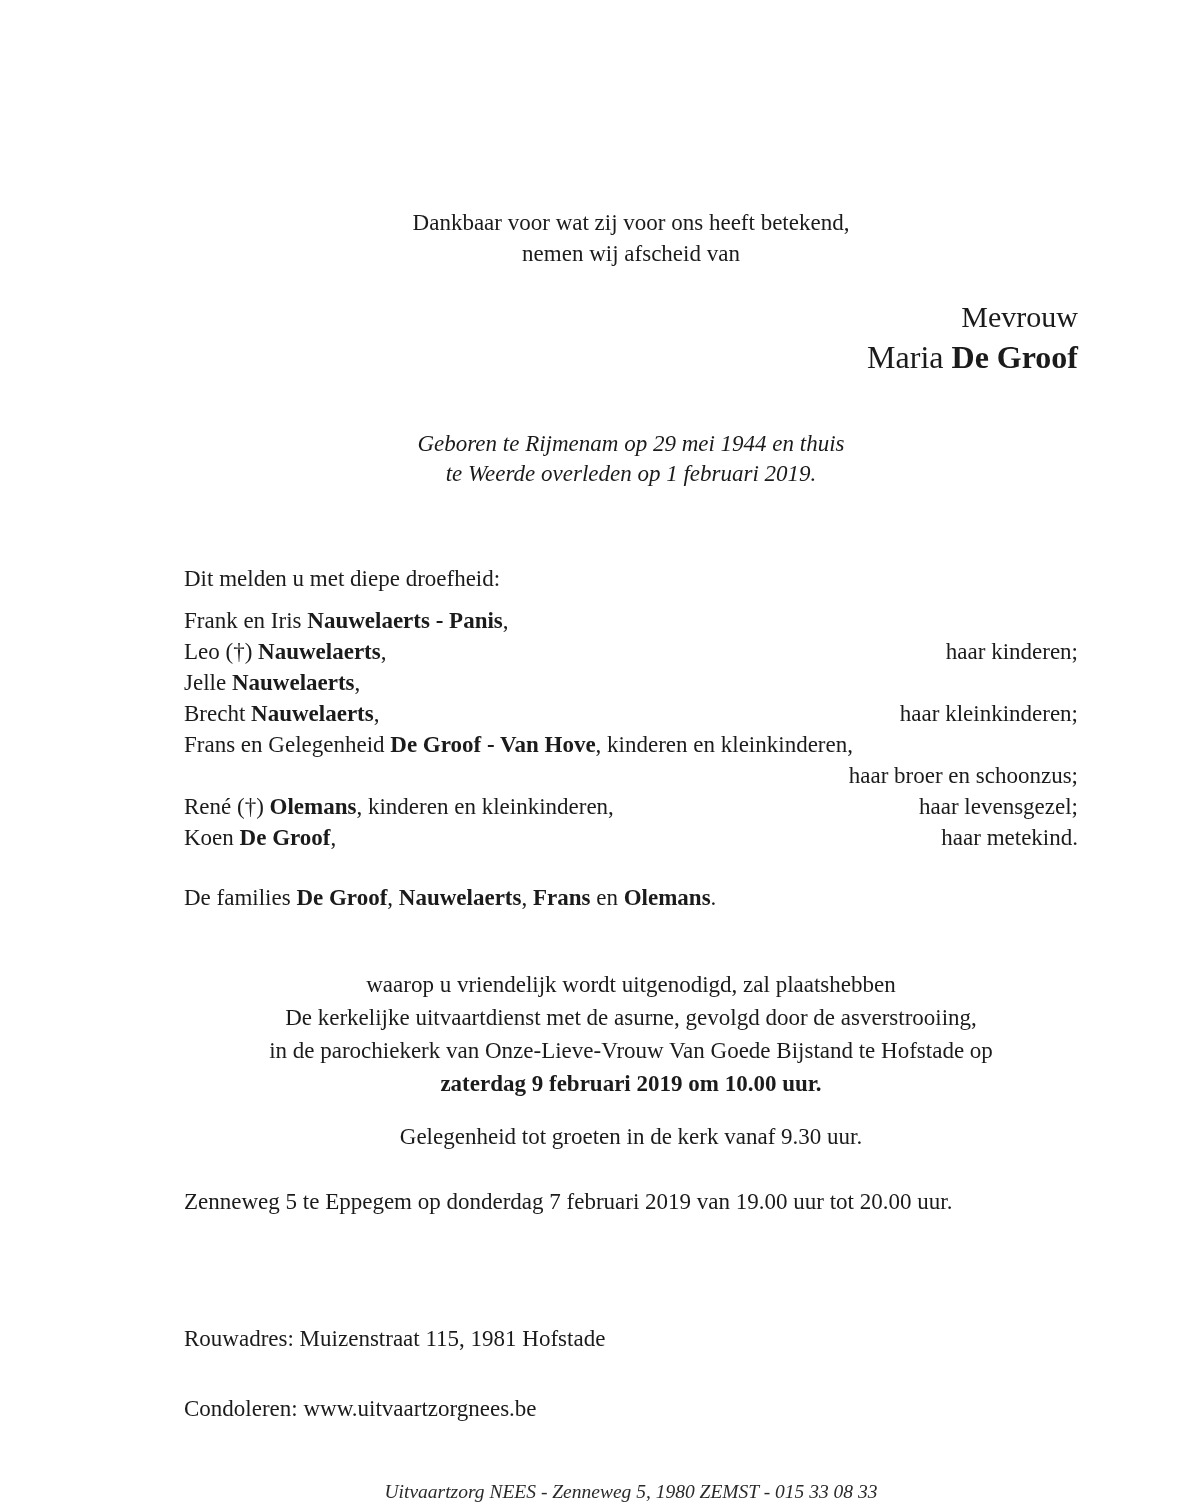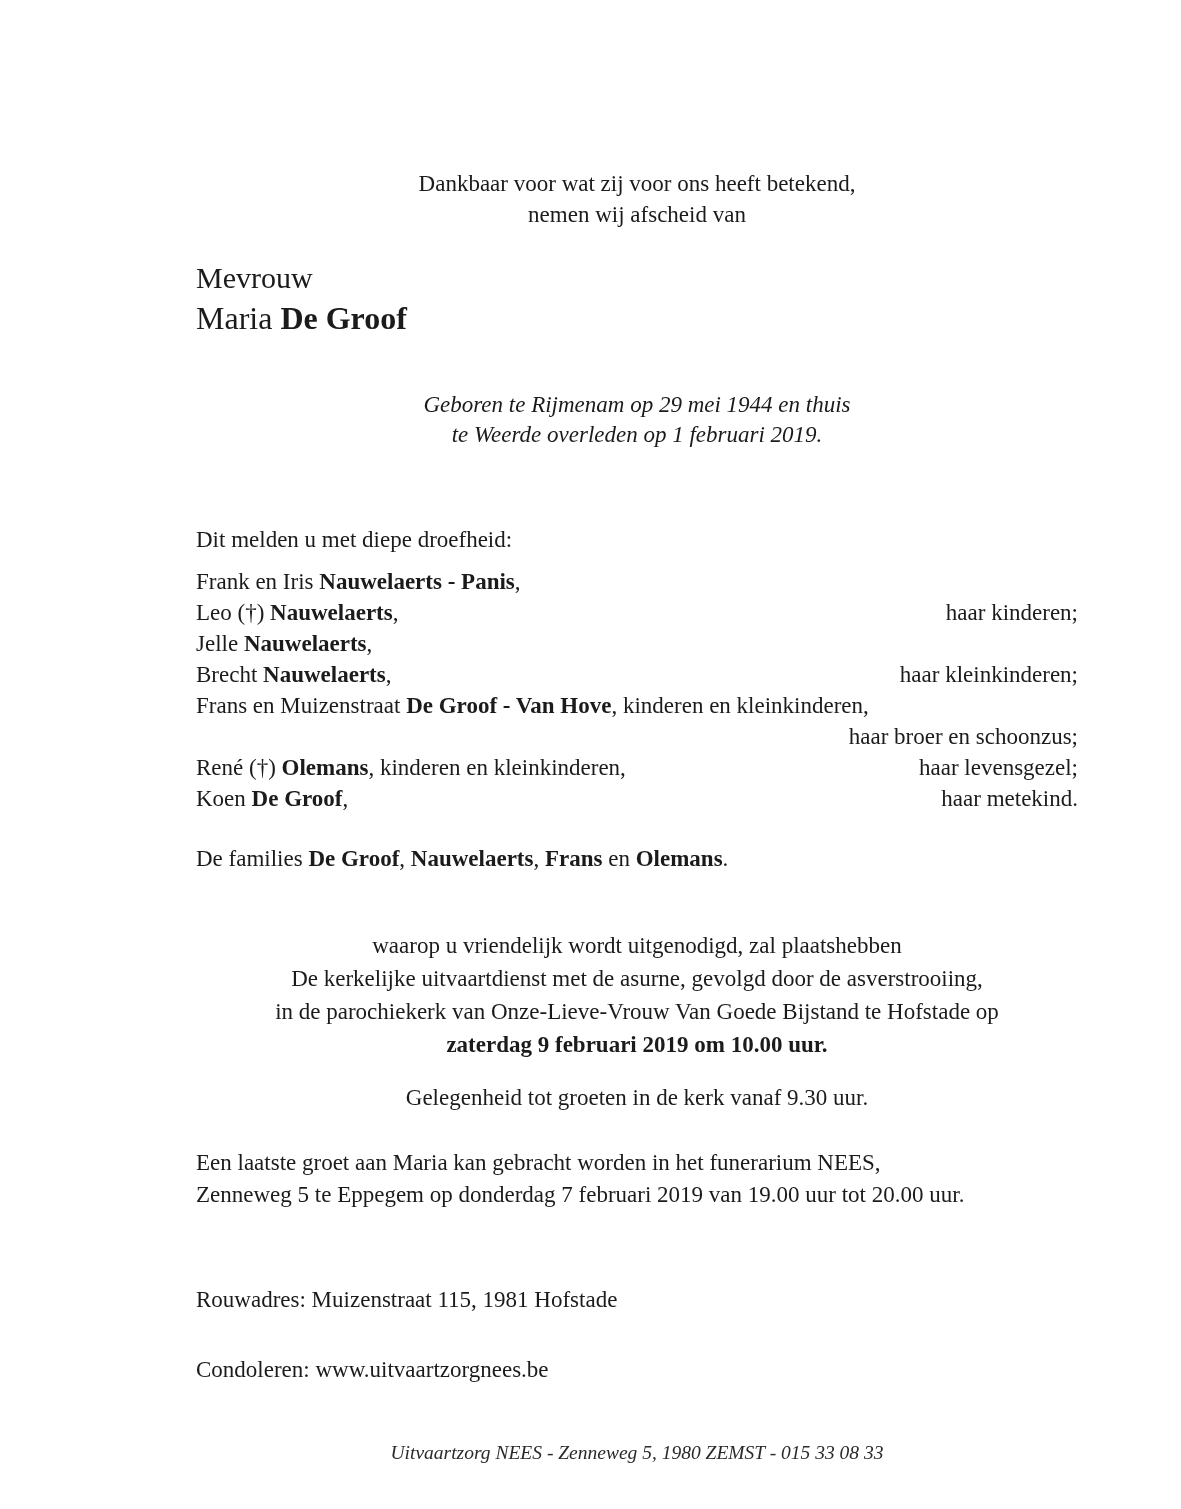--- a/index.html
+++ b/index.html
@@ -11,31 +11,32 @@
     position: relative;
     width: 1181px;
     height: 1509px;
     background: #ffffff;
     color: #1b1b1b;
     font-family: "Liberation Serif", "DejaVu Serif", serif;
     overflow: hidden;
   }
   .block {
     position: absolute;
-    left: 196px;
+    left: 184px;
     right: 103px;
     font-size: 23px;
     line-height: 31px;
+    margin-top: 39px;
   }
   .centered { text-align: center; }
   .italic   { font-style: italic; }
   b, .bold  { font-weight: bold; }
 
   #intro        { top: 168px; }
-  #names        { top: 258px; text-align: left; }
+  #names        { top: 258px; text-align: right; }
   .salutation   { font-size: 30px; line-height: 40px; }
   .full-name    { font-size: 32px; line-height: 40px; }
   #dates        { top: 390px; line-height: 30px; }
   #announce     { top: 524px; }
   #relatives    { top: 566px; }
   .rel-row {
     display: flex;
     justify-content: space-between;
     align-items: baseline;
     line-height: 31px;
@@ -90,21 +91,21 @@
     </div>
     <div class="rel-row">
       <span class="rel-left"><span>Jelle </span><b>Nauwelaerts</b><span>,</span></span>
       <span class="rel-right"></span>
     </div>
     <div class="rel-row">
       <span class="rel-left"><span>Brecht </span><b>Nauwelaerts</b><span>,</span></span>
       <span class="rel-right">haar kleinkinderen;</span>
     </div>
     <div class="rel-row">
-      <span class="rel-left"><span>Frans en Muizenstraat </span><b>De Groof - Van Hove</b><span>, kinderen en kleinkinderen,</span></span>
+      <span class="rel-left"><span>Frans en Gelegenheid </span><b>De Groof - Van Hove</b><span>, kinderen en kleinkinderen,</span></span>
       <span class="rel-right"></span>
     </div>
     <div class="rel-row">
       <span class="rel-left"><span></span><b></b><span></span></span>
       <span class="rel-right">haar broer en schoonzus;</span>
     </div>
     <div class="rel-row">
       <span class="rel-left"><span>René (†) </span><b>Olemans</b><span>, kinderen en kleinkinderen,</span></span>
       <span class="rel-right">haar levensgezel;</span>
     </div>
@@ -119,21 +120,20 @@
   <div class="block centered" id="service">
     <div>waarop u vriendelijk wordt uitgenodigd, zal plaatshebben</div>
     <div>De kerkelijke uitvaartdienst met de asurne, gevolgd door de asverstrooiing,</div>
     <div>in de parochiekerk van Onze-Lieve-Vrouw Van Goede Bijstand te Hofstade op</div>
     <div class="bold">zaterdag 9 februari 2019 om 10.00 uur.</div>
   </div>
 
   <div class="block centered" id="greeting">Gelegenheid tot groeten in de kerk vanaf 9.30 uur.</div>
 
   <div class="block" id="funerarium">
-    <div>Een laatste groet aan Maria kan gebracht worden in het funerarium NEES,</div>
     <div>Zenneweg 5 te Eppegem op donderdag 7 februari 2019 van 19.00 uur tot 20.00 uur.</div>
   </div>
 
   <div class="block" id="rouwadres">Rouwadres: Muizenstraat 115, 1981 Hofstade</div>
 
   <div class="block" id="condoleren">Condoleren: www.uitvaartzorgnees.be</div>
 
   <div class="block" id="footer">Uitvaartzorg NEES - Zenneweg 5, 1980 ZEMST - 015 33 08 33</div>
 
 </div>

